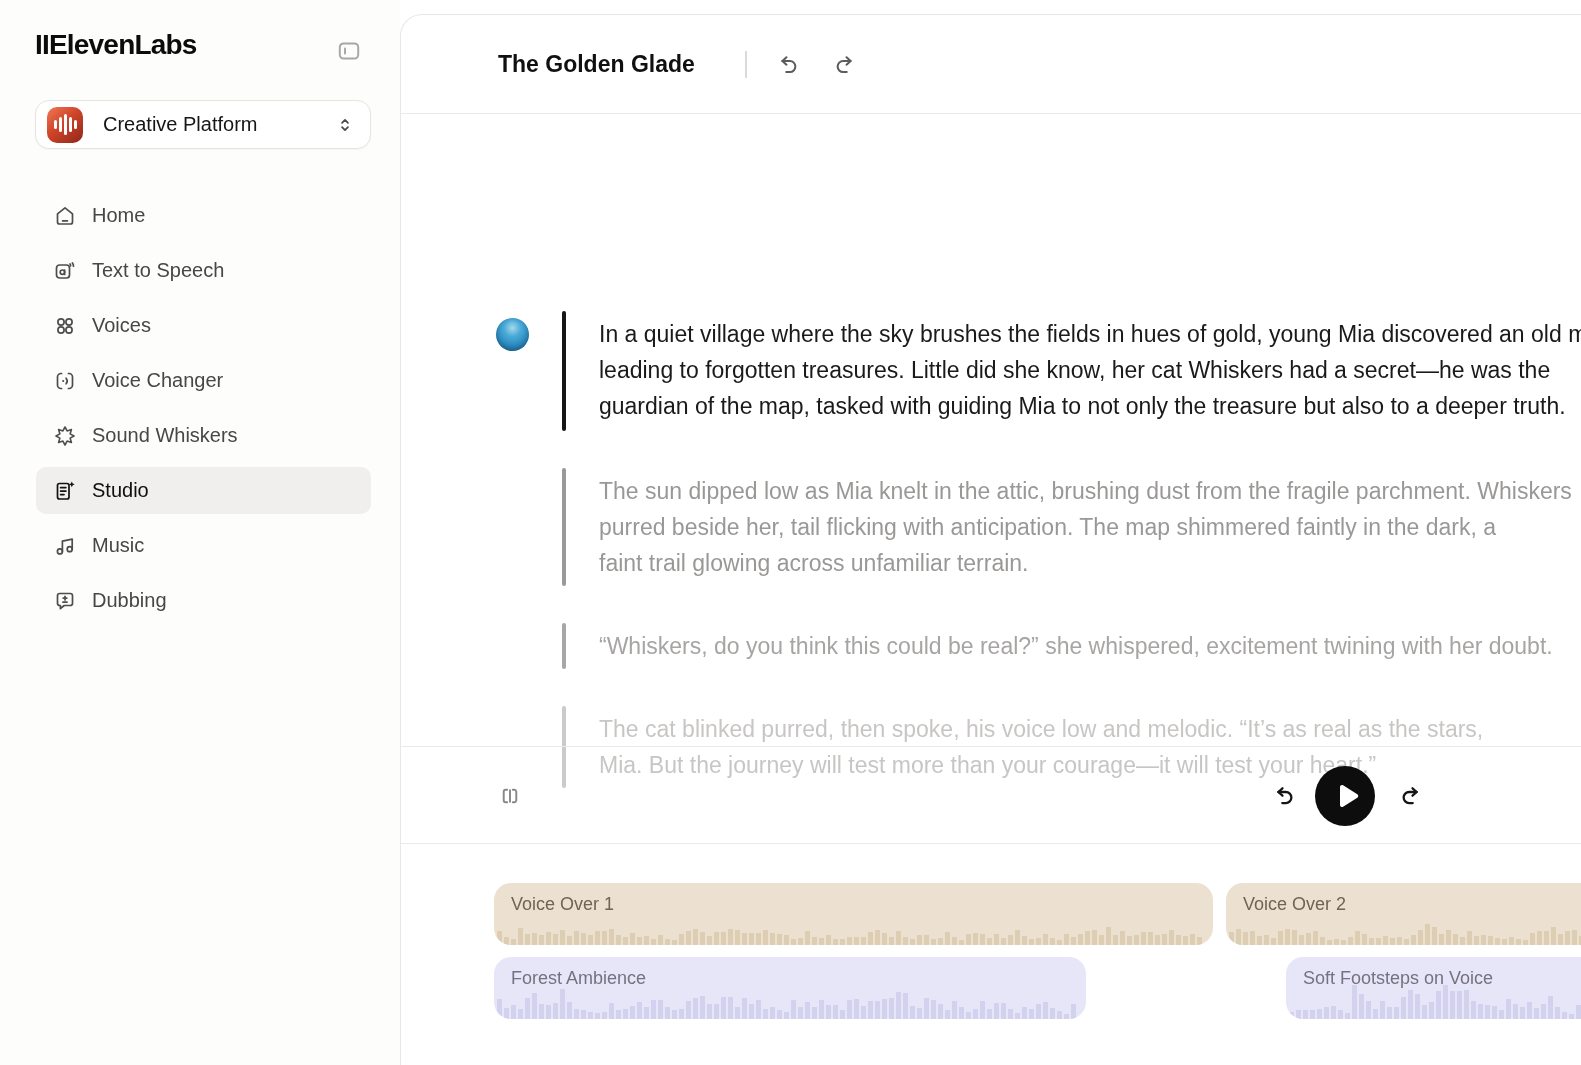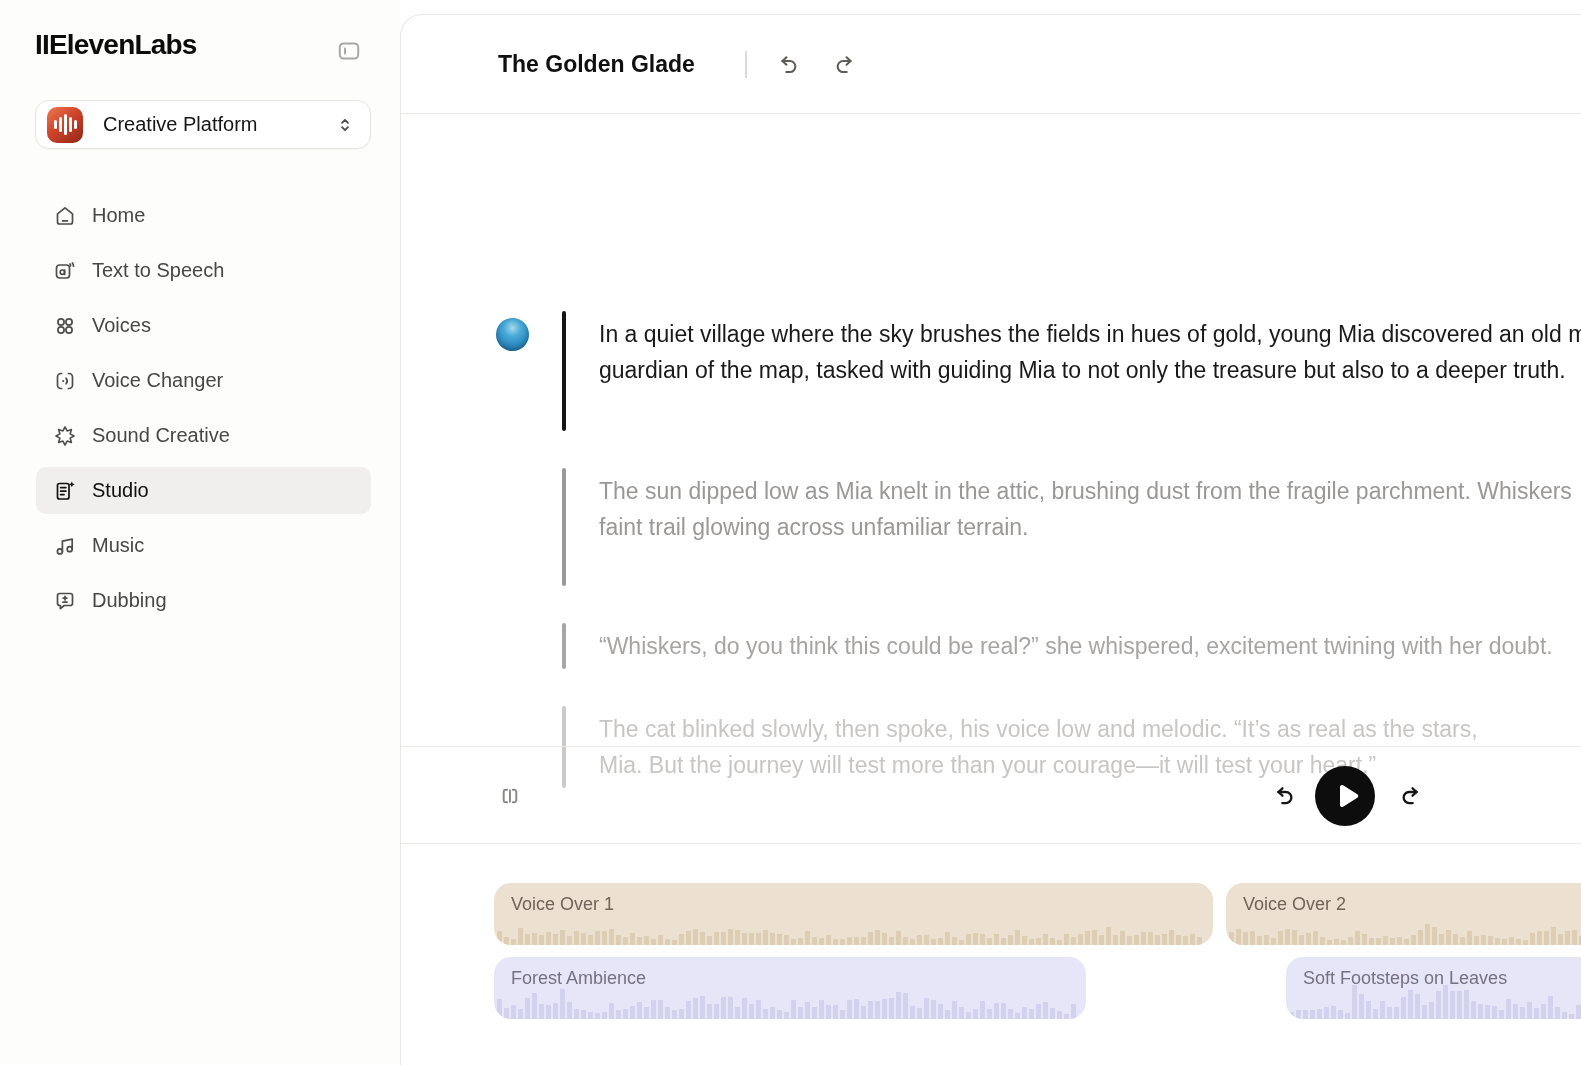--- a/index.html
+++ b/index.html
@@ -162,21 +162,21 @@
         </span>
         <span class="nav-label">Voice Changer</span>
       </div>
 
       <div class="nav-item">
         <span class="nav-icon">
           <svg width="24" height="24" viewBox="0 0 24 24" fill="none" stroke="currentColor" stroke-width="1.6" stroke-linejoin="round">
             <path d="M21 12 17.1 14.1 18.4 18.4 14.1 17.1 12 21 9.9 17.1 5.6 18.4 6.9 14.1 3 12 6.9 9.9 5.6 5.6 9.9 6.9 12 3 14.1 6.9 18.4 5.6 17.1 9.9 Z"></path>
           </svg>
         </span>
-        <span class="nav-label">Sound Creative</span>
+        <span class="nav-label">Sound Whiskers</span>
       </div>
 
       <div class="nav-item active">
         <span class="nav-icon">
           <svg width="24" height="24" viewBox="0 0 24 24" fill="none" stroke="currentColor" stroke-width="1.7" stroke-linecap="round" stroke-linejoin="round">
             <rect x="4.5" y="4.5" width="11.5" height="15.5" rx="2"></rect>
             <path d="M7.6 8.6h5.3M7.6 12.1h5.3M7.6 15.6h3.4"></path>
             <path d="M18.8 2.4l.9 2 2 .9-2 .9-.9 2-.9-2-2-.9 2-.9Z" fill="currentColor" stroke="none"></path>
           </svg>
         </span>
@@ -230,43 +230,45 @@
       </button>
     </div>
 
     <div class="editor">
 
       <div class="para p-active" id="para-1">
         <span class="avatar"></span>
         <span class="para-bar"></span>
         <div class="para-text">
           <div class="para-line">In a quiet village where the sky brushes the fields in hues of gold, young Mia discovered an old map</div>
+          <div class="para-line">leading to forgotten treasures. Little did she know, her cat Whiskers had a secret—he was the</div>
           <div class="para-line">guardian of the map, tasked with guiding Mia to not only the treasure but also to a deeper truth.</div>
         </div>
       </div>
 
       <div class="para p-muted" id="para-2">
         <span class="para-bar"></span>
         <div class="para-text">
           <div class="para-line">The sun dipped low as Mia knelt in the attic, brushing dust from the fragile parchment. Whiskers</div>
+          <div class="para-line">purred beside her, tail flicking with anticipation. The map shimmered faintly in the dark, a</div>
           <div class="para-line">faint trail glowing across unfamiliar terrain.</div>
         </div>
       </div>
 
       <div class="para p-muted2" id="para-3">
         <span class="para-bar"></span>
         <div class="para-text">
           <div class="para-line">“Whiskers, do you think this could be real?” she whispered, excitement twining with her doubt.</div>
         </div>
       </div>
 
       <div class="para p-faint" id="para-4">
         <span class="para-bar"></span>
         <div class="para-text">
-          <div class="para-line">The cat blinked slowly, then spoke, his voice low and melodic. “It’s as real as the stars,</div>
+          <div class="para-line">The cat blinked purred, then spoke, his voice low and melodic. “It’s as real as the stars,</div>
           <div class="para-line">Mia. But the journey will test more than your courage—it will test your heart.”</div>
         </div>
       </div>
 
     </div>
 
     <div class="tl-toolbar">
       <button class="split-btn">
         <span style="display:flex">
           <svg width="26" height="26" viewBox="0 0 24 24" fill="none" stroke="currentColor" stroke-width="1.8" stroke-linecap="round">
@@ -598,19 +600,19 @@
               <i style="height: 12px;"></i>
               <i style="height: 17px;"></i>
               <i style="height: 11px;"></i>
               <i style="height: 15px;"></i>
               <i style="height: 23px;"></i>
               <i style="height: 12px;"></i>
               <i style="height: 7px;"></i>
               <i style="height: 5px;"></i>
               <i style="height: 14px;"></i>
             </div>
-            <div class="clip-label">Soft Footsteps on Leaves</div>
+            <div class="clip-label">Soft Footsteps on Voice</div>
           </div>
         </div>
     </div>
 
   </div>
 </div>
 
 </body></html>

